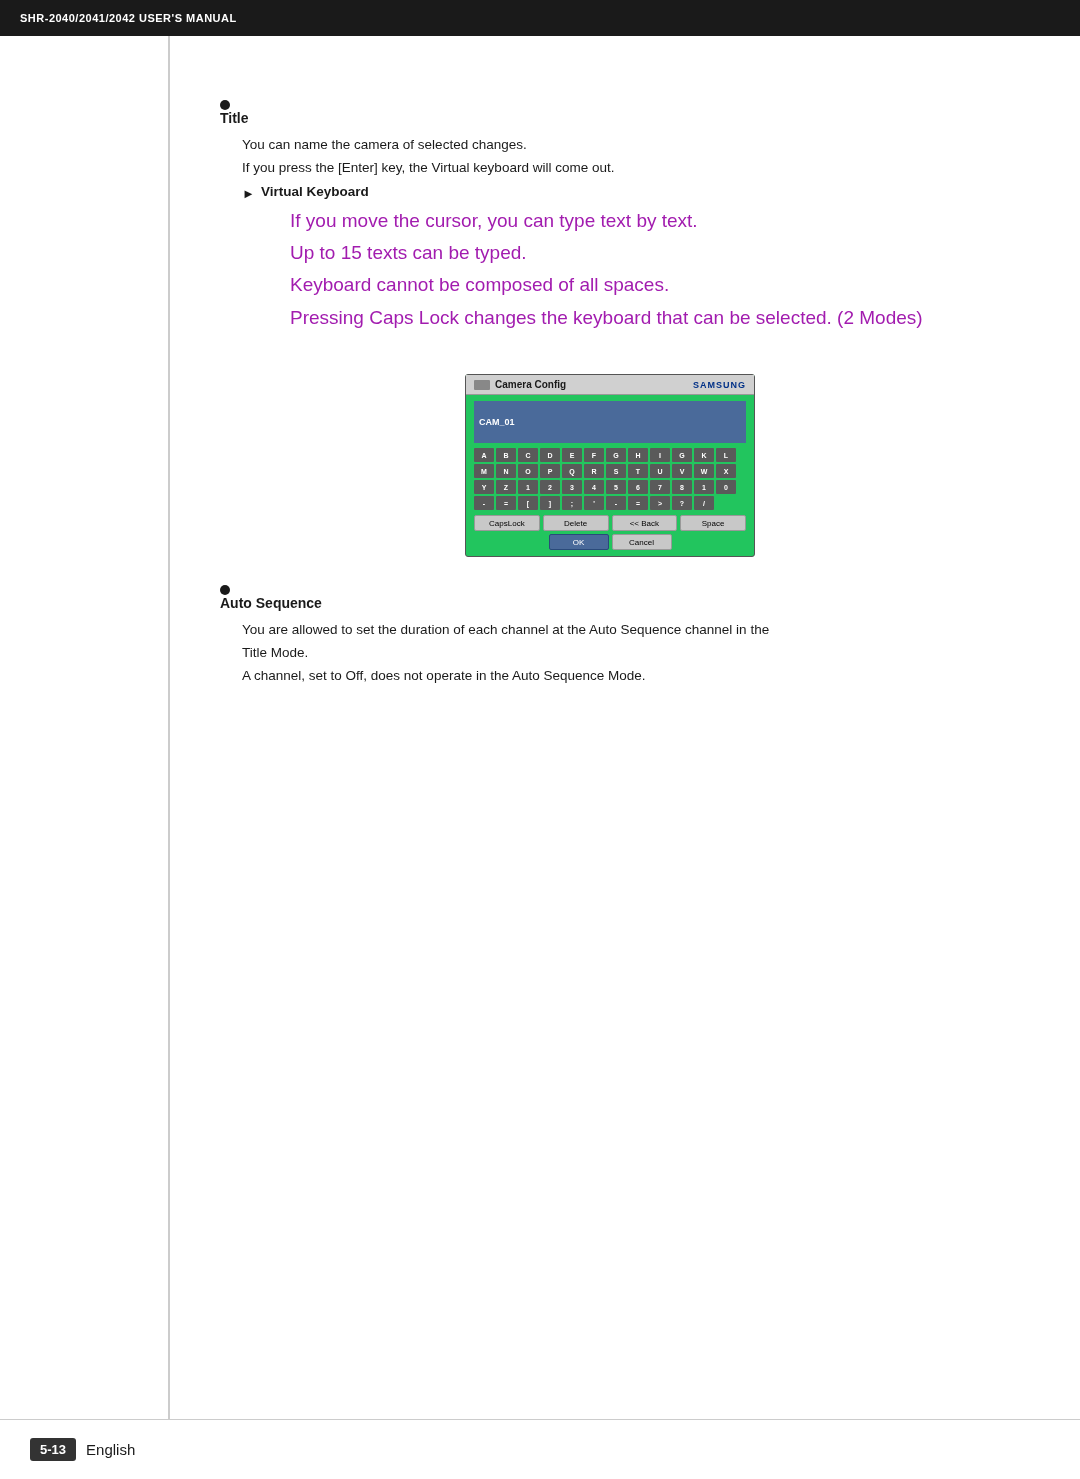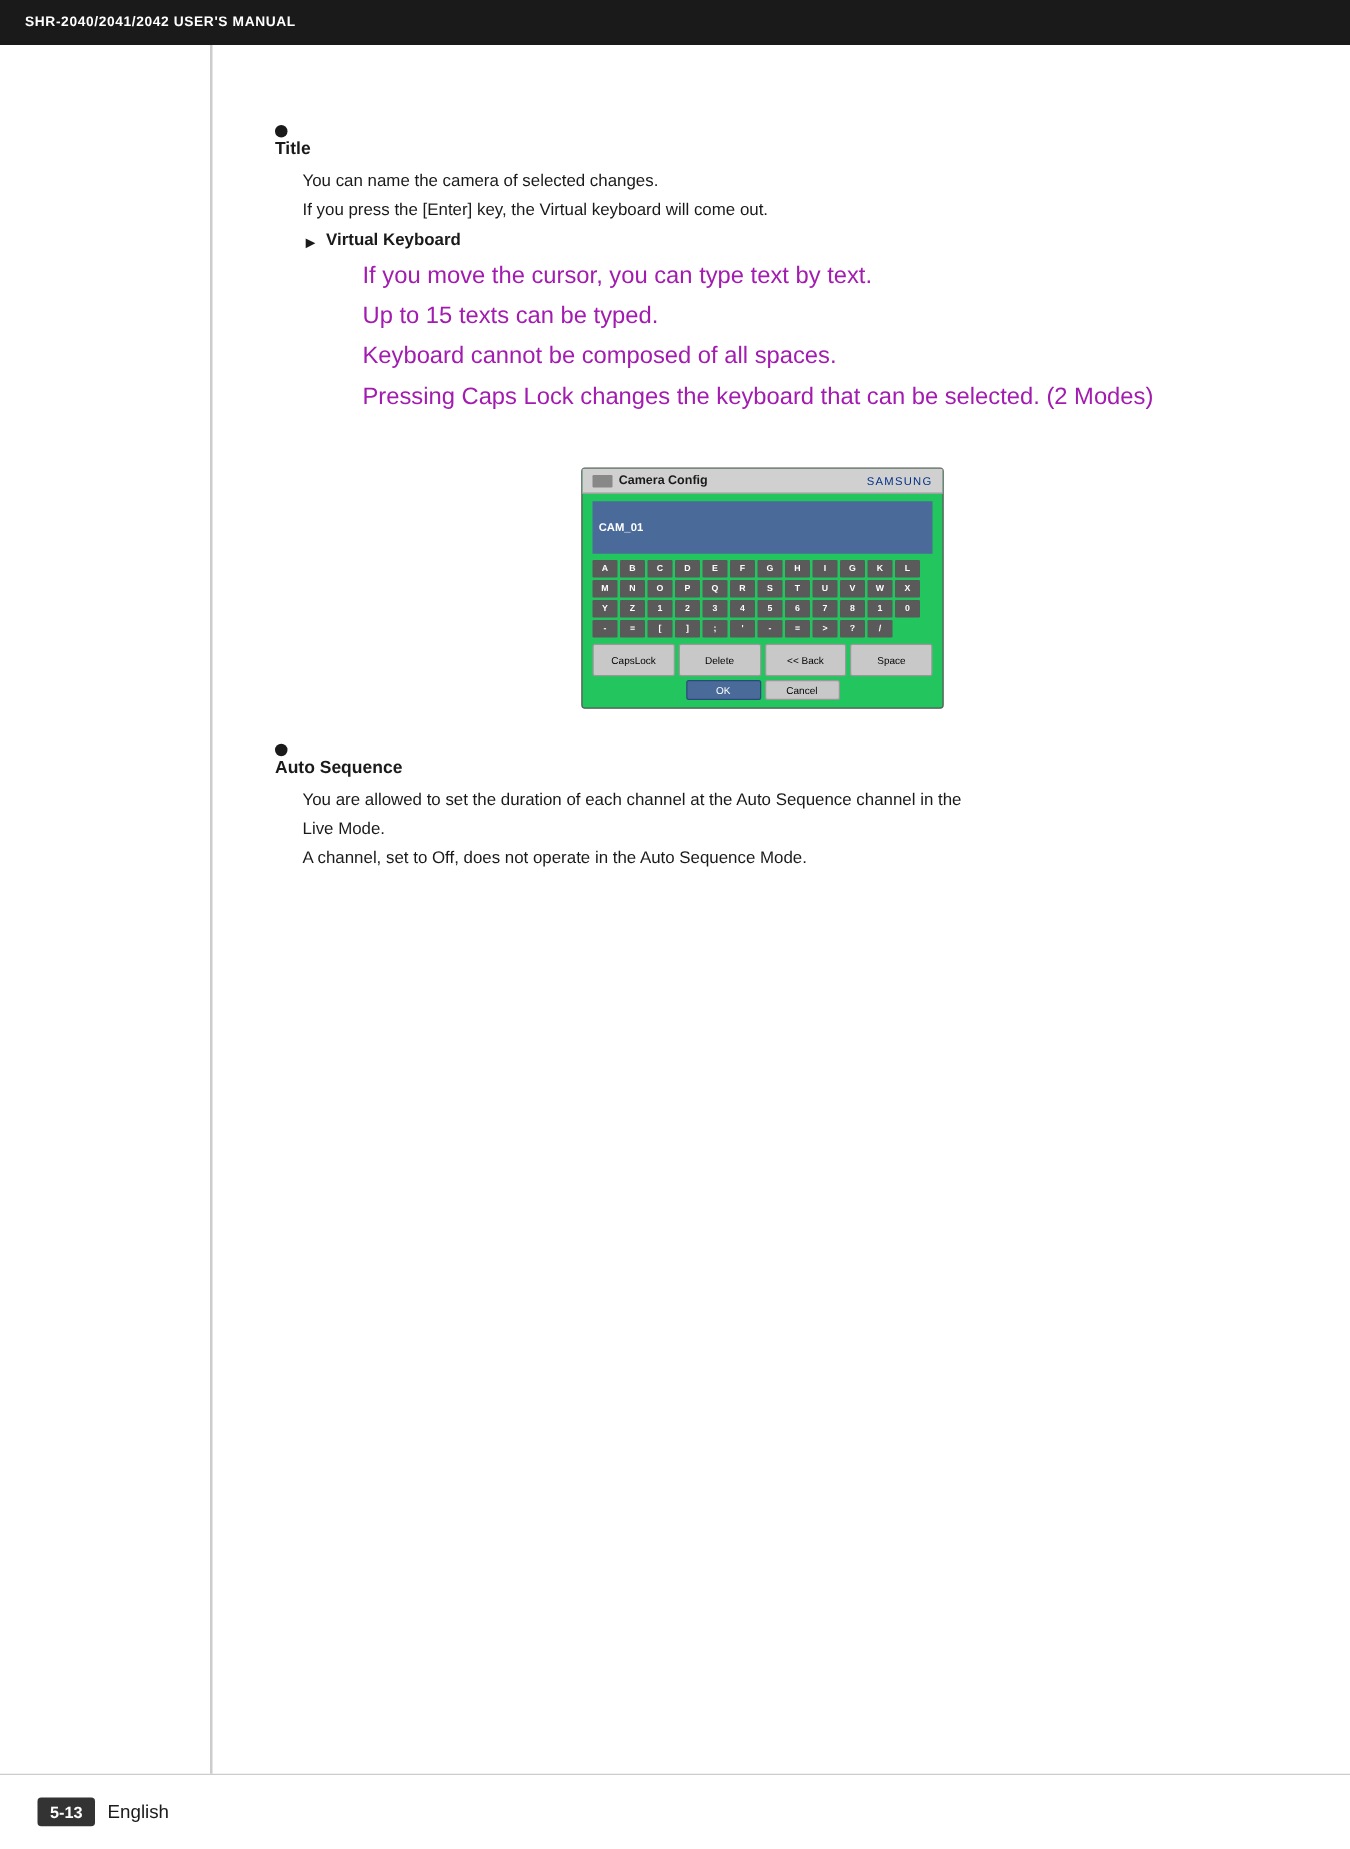--- a/index.html
+++ b/index.html
@@ -162,21 +162,21 @@
     }
 
     .dialog-header-title {
       font-size: 10px;
       font-weight: bold;
       color: #1a1a1a;
     }
 
     .samsung-logo {
       font-size: 9px;
-      font-weight: normal;
+      font-weight: bold;
       color: #003087;
       letter-spacing: 1px;
     }
 
     .dialog-body {
       padding: 6px 8px;
     }
 
     .cam-input {
       background: #4a6a9a;
@@ -215,21 +215,21 @@
     }
 
     .btn-row {
       display: flex;
       gap: 3px;
       margin-bottom: 3px;
     }
 
     .dialog-btn {
       flex: 1;
-      height: 26px;
+      height: 16px;
       background: #c8c8c8;
       border: 1px solid #999;
       font-size: 8px;
       display: flex;
       align-items: center;
       justify-content: center;
       cursor: pointer;
       border-radius: 2px;
     }
 
@@ -409,21 +409,21 @@
     </div>
   </div>
 
   <div class="section">
     <div class="bullet-item">
       <div class="bullet"></div>
       <span class="section-title">Auto Sequence</span>
     </div>
     <div class="section-body">
       <p>You are allowed to set the duration of each channel at the Auto Sequence channel in the</p>
-      <p>Live Mode.</p>
+      <p>Title Mode.</p>
       <p>A channel, set to Off, does not operate in the Auto Sequence Mode.</p>
     </div>
   </div>
 
 </div>
 
 <div class="footer">
   <span class="page-badge">5-13</span>
   <span class="footer-lang">English</span>
 </div>

